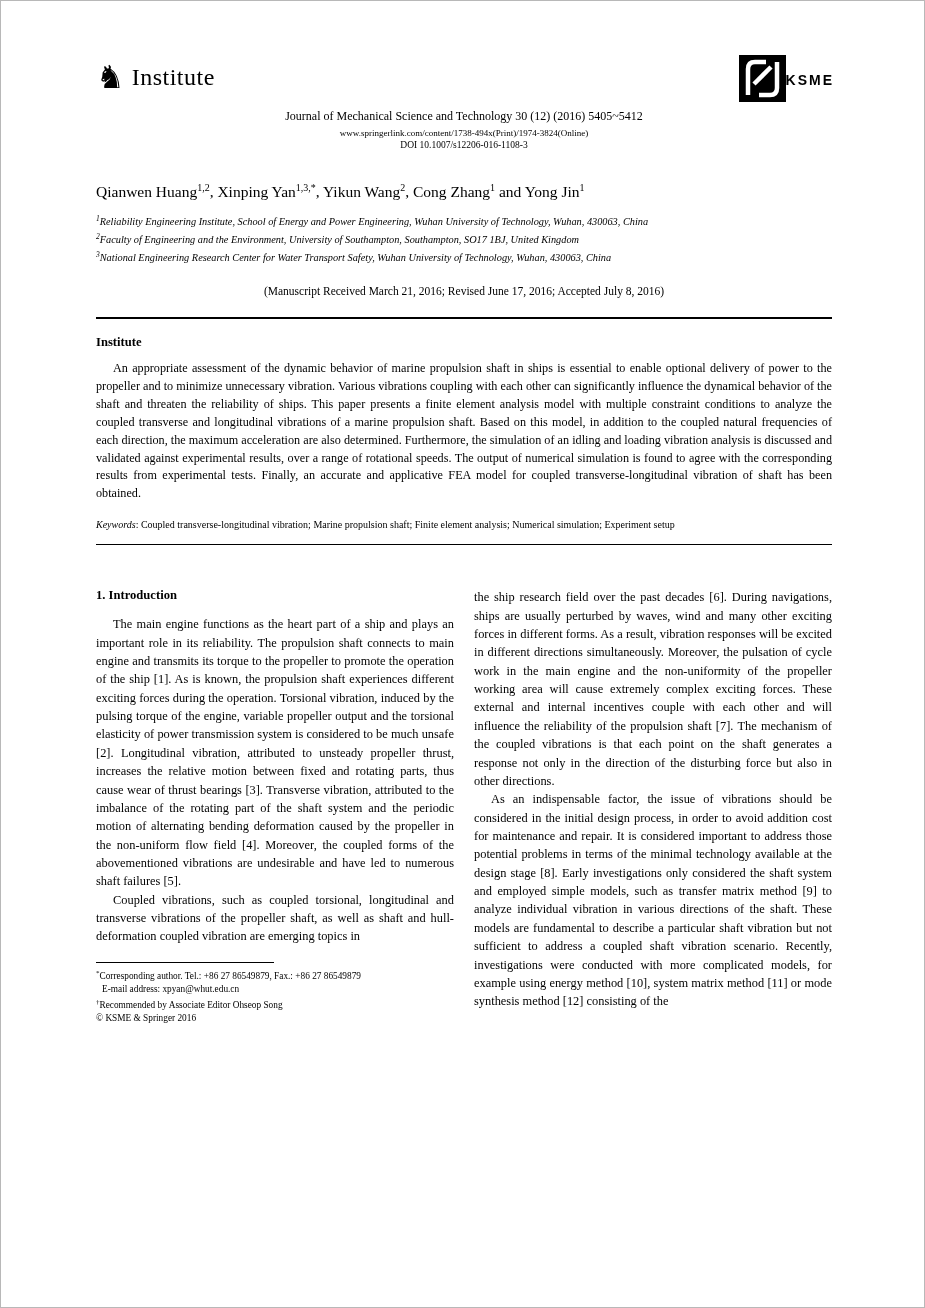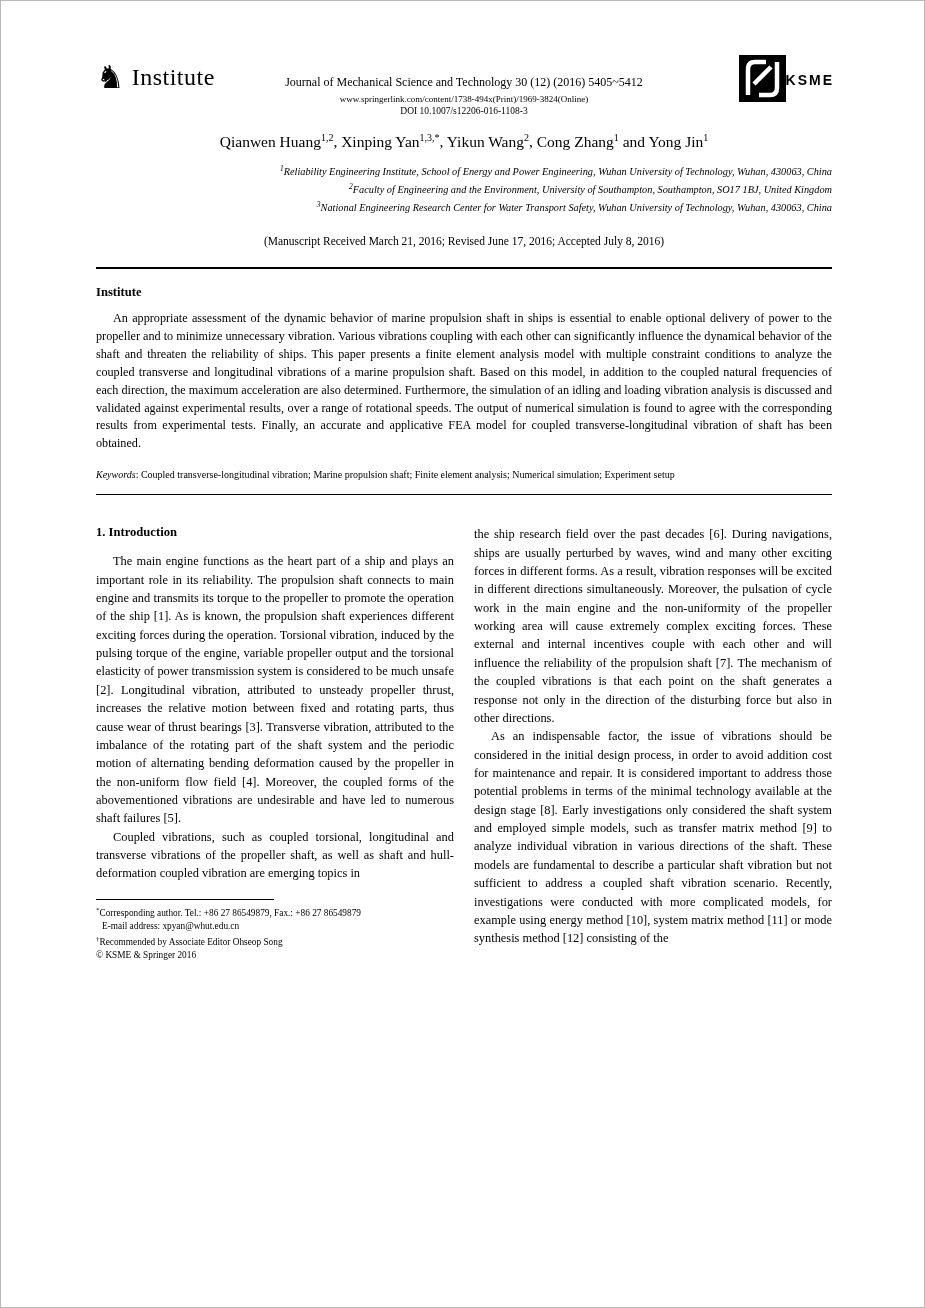--- a/index.html
+++ b/index.html
@@ -27,46 +27,46 @@
   .springer-logo { display: flex; align-items: center; gap: 7px; margin-top: 6px; }
   .springer-horse { font-size: 32px; line-height: 1; }
   .springer-word { font-size: 24px; font-weight: 500; letter-spacing: 0.5px; }
   .ksme-logo { display: flex; flex-direction: row; align-items: center; }
   .ksme-word {
     font-family: "Liberation Sans", sans-serif;
     font-weight: bold; font-size: 14px; letter-spacing: 2px; margin-top: 2px;
   }
   
   .content { position: absolute; left: 95px; right: 92px; top: 0; }
-  .journal-info { margin-top: 74px; text-align: center; }
+  .journal-info { margin-top: 108px; text-align: center; }
   .journal-cite { font-size: 12px; }
   .journal-url { font-size: 9px; margin-top: 4px; }
   .journal-doi { font-size: 9.5px; margin-top: 2px; }
   .paper-title {
     margin-top: 40px; text-align: center;
     font-size: 21px; font-weight: normal; line-height: 1.5;
   }
   .paper-title sup { font-size: 12px; }
-  .authors { margin-top: 16px; text-align: center; font-size: 15.5px; }
+  .authors { margin-top: 32px; text-align: left; font-size: 15.5px; }
   .authors sup { font-size: 10px; }
-  .affiliations { margin-top: 12px; text-align: right; font-style: italic; font-size: 10.3px; line-height: 1.6; }
+  .affiliations { margin-top: 12px; text-align: left; font-style: italic; font-size: 10.3px; line-height: 1.6; }
   .affiliations sup { font-size: 7.5px; }
   .manuscript-note { margin-top: 18px; text-align: center; font-size: 11.5px; }
   .rule-thick { margin-top: 20px; border: none; border-top: 2px solid #000; }
   .rule-thin  { margin-top: 14px; border: none; border-top: 1px solid #000; }
   
   .abstract-heading { margin-top: 16px; font-size: 12.6px; font-weight: bold; }
   .abstract-text {
     margin-top: 10px; font-size: 12.2px; line-height: 1.47;
     text-align: justify; text-indent: 17px;
   }
   .keywords-line { margin-top: 16px; font-size: 10px; white-space: nowrap; }
   .keywords-label { font-style: italic; }
   
-  .columns { margin-top: 30px; display: flex; gap: 20px; }
+  .columns { margin-top: 43px; display: flex; gap: 20px; }
   .col { flex: 1 1 0; min-width: 0; }
   .section-heading { font-size: 12.6px; font-weight: bold; margin-bottom: 12px; }
   .col p {
     font-size: 12.4px; line-height: 1.48; text-align: justify;
     text-indent: 17px; margin: 0;
   }
   .col p.no-indent { text-indent: 0; }
   
   .footnotes { margin-top: 16px; }
   .footnote-rule { width: 178px; border: none; border-top: 1px solid #000; margin: 0 0 5px 0; }
@@ -92,21 +92,21 @@
         <path d="M15 29 L32 12" stroke="#fff" stroke-width="4.5" fill="none"></path>
       </svg>
       <div class="ksme-word">KSME</div>
     </div>
   </div>
 
   <div class="content">
 
     <div class="journal-info">
       <div class="journal-cite">Journal of Mechanical Science and Technology 30 (12) (2016) 5405~5412</div>
-      <div class="journal-url">www.springerlink.com/content/1738-494x(Print)/1969-3824(Online)</div>
+      <div class="journal-url">www.springerlink.com/content/1738-494x(Print)/1974-3824(Online)</div>
       <div class="journal-doi">DOI 10.1007/s12206-016-1108-3</div>
     </div>
 
 
     <div class="authors">
       <span><span>Qianwen Huang</span><sup>1,2</sup><span>, </span></span><span><span>Xinping Yan</span><sup>1,3,*</sup><span>, </span></span><span><span>Yikun Wang</span><sup>2</sup><span>, </span></span><span><span>Cong Zhang</span><sup>1</sup><span> and </span></span><span><span>Yong Jin</span><sup>1</sup><span></span></span>
     </div>
 
     <div class="affiliations">
       <div><sup>1</sup><span>Reliability Engineering Institute, School of Energy and Power Engineering, Wuhan University of Technology, Wuhan, 430063, China</span></div>

